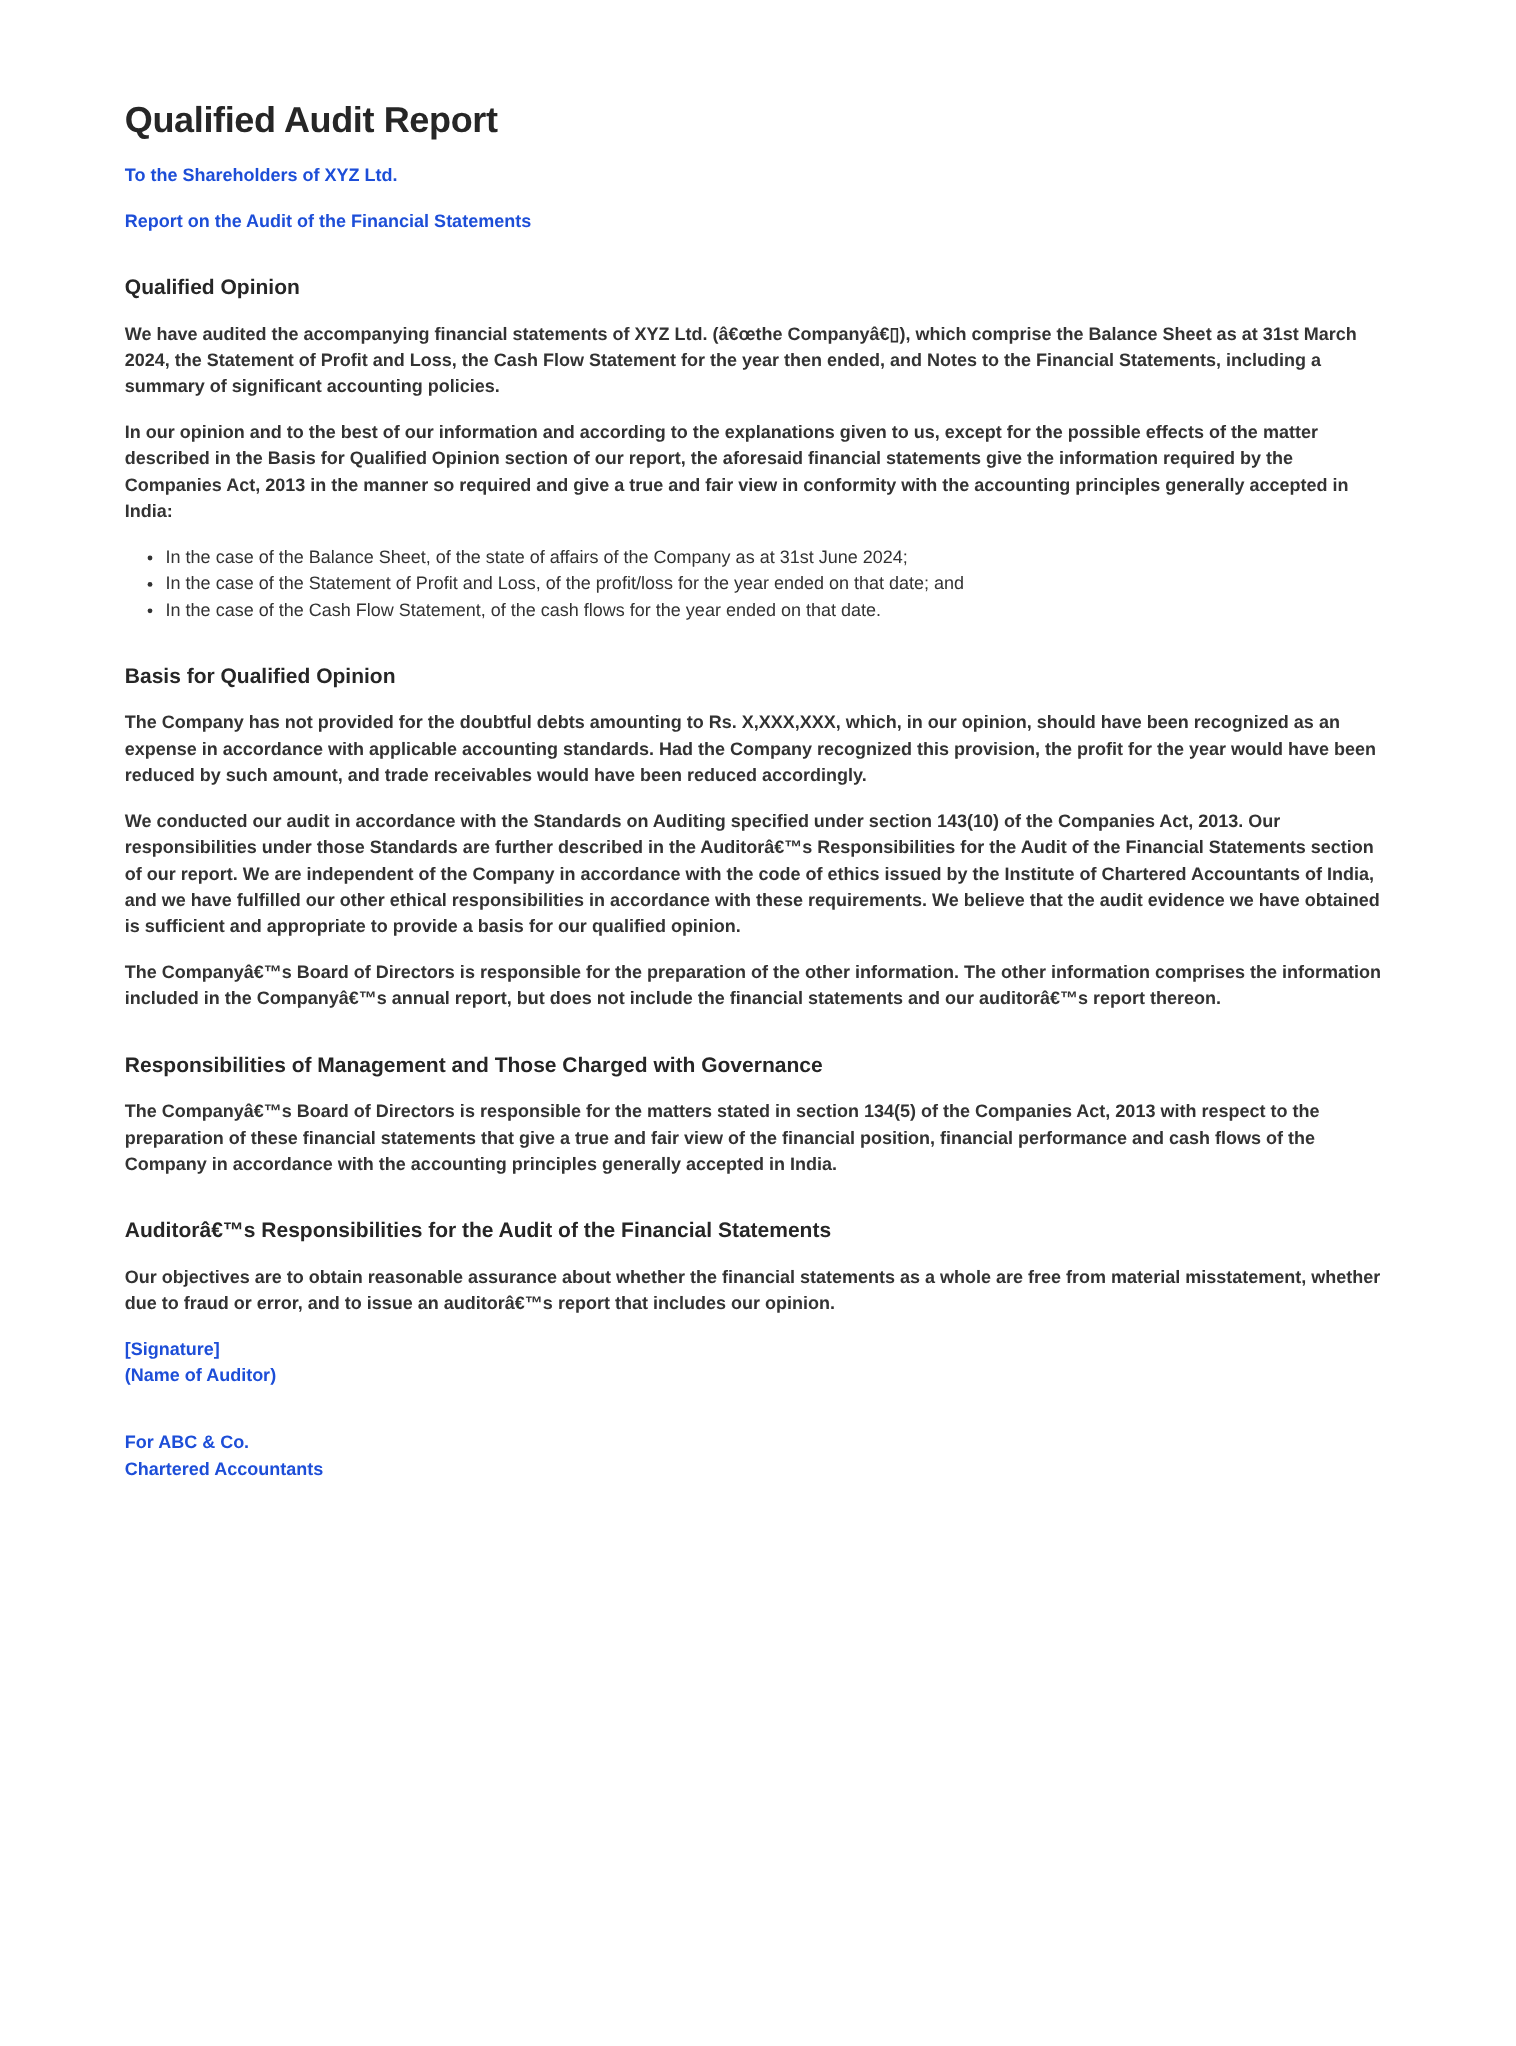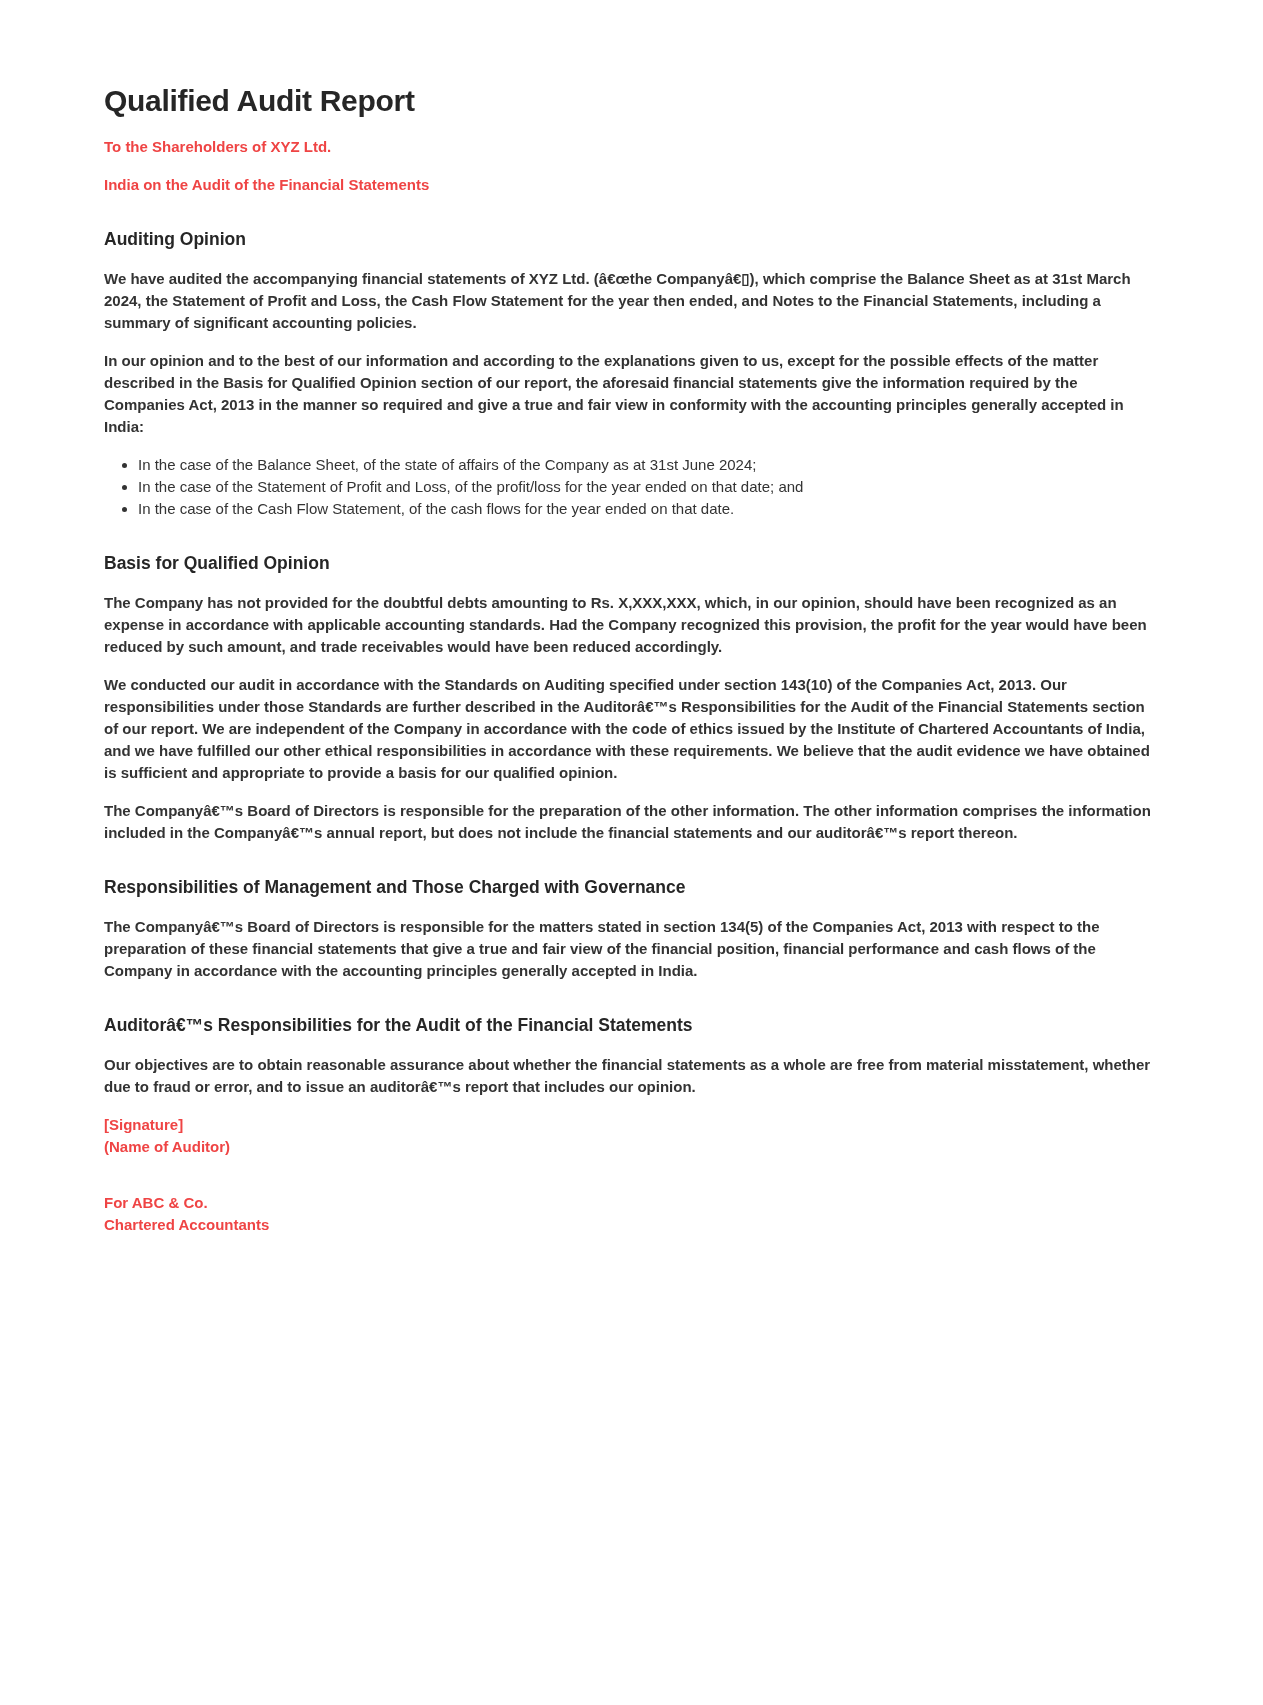--- a/index.html
+++ b/index.html
@@ -33,44 +33,44 @@
     font-weight: 700;
     color: #262626;
     margin: 30px 0 16px 0;
   }
   p {
     font-size: 15px;
     line-height: 22px;
     margin: 0 0 16px 0;
     font-weight: bold;
   }
-  p.bold { font-weight: 700; color: #ef4444; }
+  p.bold { font-weight: 700; color: #1d4ed8; }
   ul.bullets {
     margin: 0 0 16px 0;
     padding-left: 34px;
   }
   ul.bullets li {
     font-size: 15px;
     line-height: 22px;
     margin: 0;
   }
   p.sig-firm { margin-top: 34px; margin-bottom: 16px; }
   p.sig-name { margin-bottom: 0; }
 </style>
 </head>
 <body>
 
 <div class="doc">
 
   <h1 class="title">Qualified Audit Report</h1>
 
   <p class="bold">To the Shareholders of XYZ Ltd.</p>
-  <p class="bold">India on the Audit of the Financial Statements</p>
+  <p class="bold">Report on the Audit of the Financial Statements</p>
 
-  <h2 class="section-heading">Auditing Opinion</h2>
+  <h2 class="section-heading">Qualified Opinion</h2>
   <p>We have audited the accompanying financial statements of XYZ Ltd. (â€œthe Companyâ€▯), which comprise the Balance Sheet as at 31st March 2024, the Statement of Profit and Loss, the Cash Flow Statement for the year then ended, and Notes to the Financial Statements, including a summary of significant accounting policies.</p>
   <p>In our opinion and to the best of our information and according to the explanations given to us, except for the possible effects of the matter described in the Basis for Qualified Opinion section of our report, the aforesaid financial statements give the information required by the Companies Act, 2013 in the manner so required and give a true and fair view in conformity with the accounting principles generally accepted in India:</p>
   <ul class="bullets">
     <li>In the case of the Balance Sheet, of the state of affairs of the Company as at 31st June 2024;</li>
     <li>In the case of the Statement of Profit and Loss, of the profit/loss for the year ended on that date; and</li>
     <li>In the case of the Cash Flow Statement, of the cash flows for the year ended on that date.</li>
   </ul>
 
   <h2 class="section-heading">Basis for Qualified Opinion</h2>
   <p>The Company has not provided for the doubtful debts amounting to Rs. X,XXX,XXX, which, in our opinion, should have been recognized as an expense in accordance with applicable accounting standards. Had the Company recognized this provision, the profit for the year would have been reduced by such amount, and trade receivables would have been reduced accordingly.</p>

